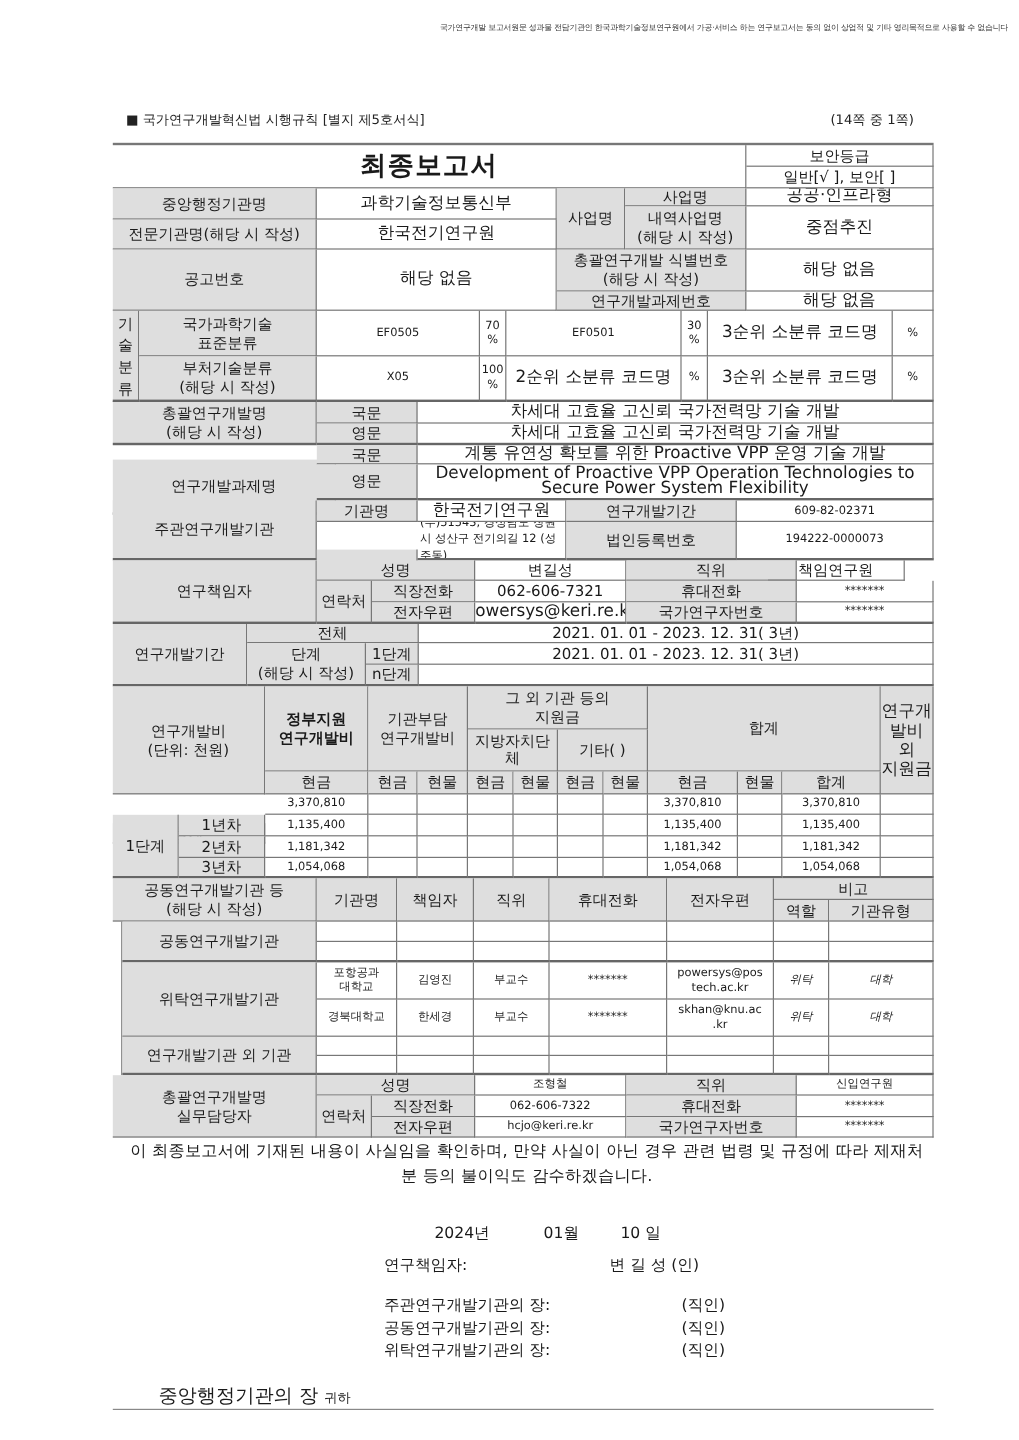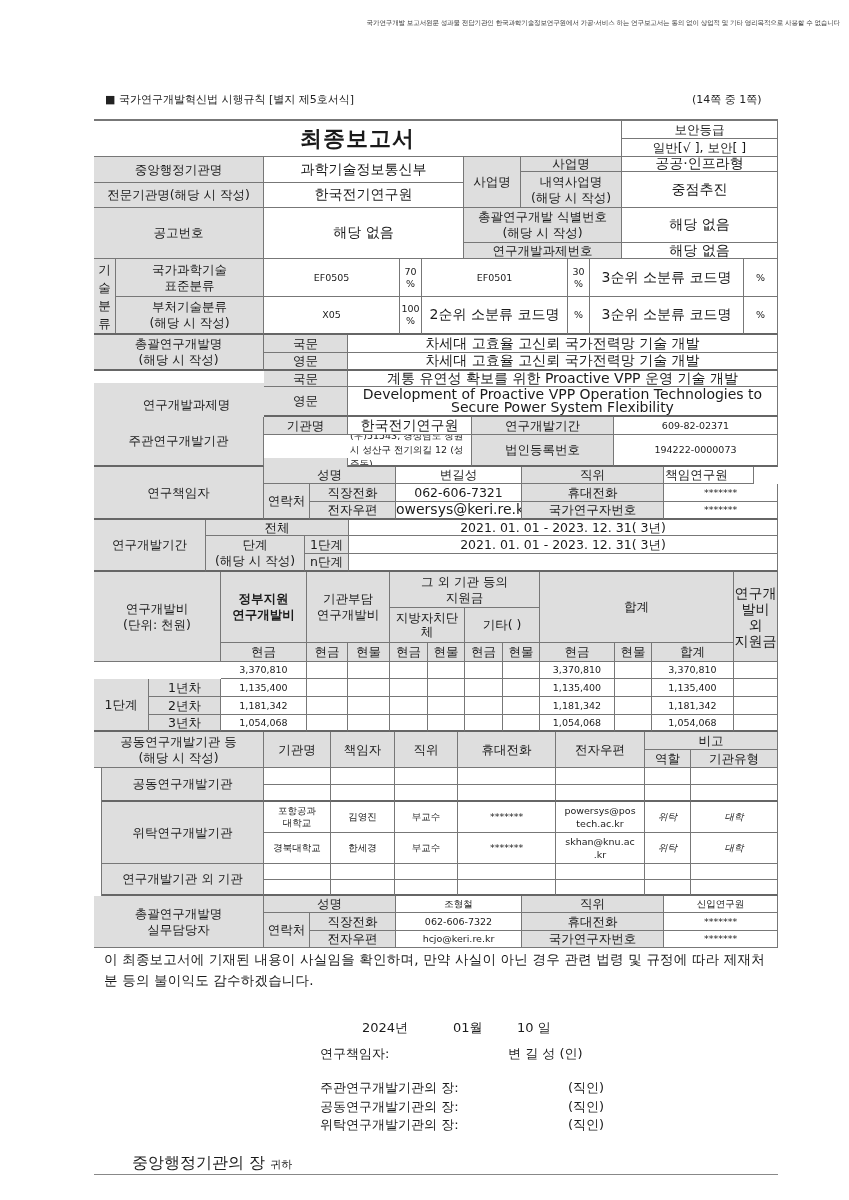--- a/index.html
+++ b/index.html
@@ -15,21 +15,21 @@
   .c { position: absolute; display: flex; align-items: center; justify-content: center; text-align: center;
        border-right: 1px solid #777; border-bottom: 1px solid #777; font-size: 12.5px; line-height: 1.25; overflow: hidden; }
   .g { background: #dedede; }
   .sm { font-size: 14px; }
   .xs { font-size: 9.5px; }
   .it { font-style: italic; }
   .left { justify-content: flex-start; text-align: left; padding-left: 2px; }
   .nb-b { border-bottom: none; }
   .thick-b { border-bottom: 2px solid #666; }
   .title { font-size: 22px; font-weight: bold; letter-spacing: 1px; }
-  .stmt { top: 949px; left: 104px; width: 670px; font-size: 13.5px; line-height: 21px; letter-spacing: 0.2px; }
+  .stmt { top: 949px; left: 104px; width: 670px; font-size: 13.5px; line-height: 21px; letter-spacing: 0.2px; text-align: center; }
   .sig { font-size: 13px; white-space: nowrap; }
   .addressee { top: 1153px; left: 132px; font-size: 16px; white-space: nowrap; }
   .addressee .kwiha { font-size: 11px; }
 </style>
 </head>
 <body>
 
 <div class="abs notice">국가연구개발 보고서원문 성과물 전담기관인 한국과학기술정보연구원에서 가공·서비스 하는 연구보고서는 동의 없이 상업적 및 기타 영리목적으로 사용할 수 없습니다</div>
 <div class="abs form-id">■ 국가연구개발혁신법 시행규칙 [별지 제5호서식]</div>
 <div class="abs page-count">(14쪽 중 1쪽)</div>

